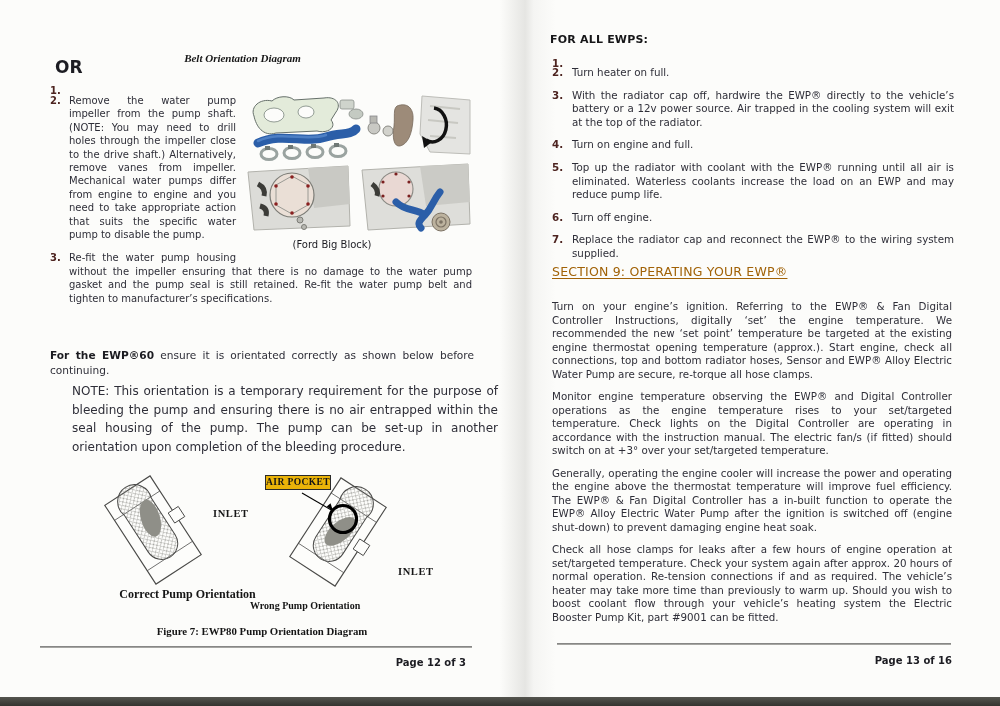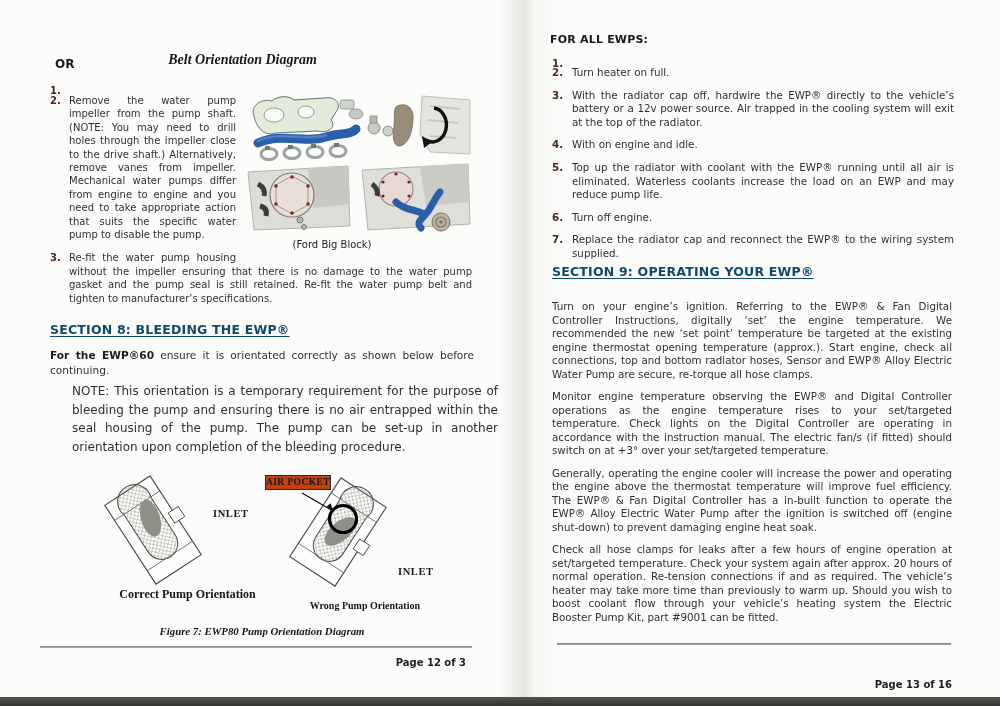--- a/index.html
+++ b/index.html
@@ -1,53 +1,53 @@
 <!DOCTYPE html>
 <html><head>
 <meta charset="utf-8">
 <style>
   html,body{margin:0;padding:0;background:#e9e9e6;}
   .canvas{position:relative;width:1000px;height:706px;background:#fcfcfa;overflow:hidden;
           font-family:"DejaVu Sans",sans-serif;color:#2e2e38;}
   .abs{position:absolute;}
   .jt{text-align:justify;}
   
-  .or-label{left:55px;top:57px;font-size:12px;font-weight:bold;color:#1c1c22;}
+  .or-label{left:55px;top:57px;font-size:17px;font-weight:bold;color:#1c1c22;}
   .belt-title{left:150px;top:52px;width:185px;text-align:center;
               font-family:"Liberation Serif",serif;font-style:italic;font-weight:bold;
-              font-size:14px;color:#161616;}
+              font-size:11px;color:#161616;}
   .steps-l{left:50px;top:84px;width:422px;font-size:10px;line-height:13.4px;}
   .step{position:relative;padding-left:19px;margin-bottom:10px;}
   .step .num{position:absolute;left:0;top:0;font-weight:bold;color:#4d2420;}
   .photo-float{float:right;width:228px;height:168px;margin-left:8px;margin-bottom:2px;}
   .photo-caption{margin-top:3px;text-align:center;padding-right:52px;
                  font-size:10px;font-weight:normal;color:#1c1c22;}
-  .section-head{font-size:12.5px;font-weight:bold;color:#0c4a6e;
+  .section-head{font-size:12.5px;font-weight:normal;color:#a16207;
                 text-decoration:underline;text-underline-offset:2px;letter-spacing:.2px;}
   .sec8{left:50px;top:322px;}
   .ewp80-line{left:50px;top:348px;width:424px;font-size:10.6px;line-height:15px;}
   .ewp80-line b{color:#1b1b20;}
   .note-block{left:50px;top:382px;width:426px;font-size:12px;line-height:18.6px;margin-left:22px;}
   .figure-block{left:50px;top:468px;width:424px;height:156px;}
   .fig-label{font-family:"Liberation Serif",serif;font-weight:bold;color:#151515;}
   .air-pocket{left:215px;top:7px;width:64px;border:1.2px solid #2a2a2a;padding:1px 0 2px;
-              font-size:9.5px;letter-spacing:.4px;background:#c2410c;}
+              text-align:center;font-size:9.5px;letter-spacing:.4px;background:#eab308;}
   .inlet-l{left:163px;top:40px;font-size:10.5px;letter-spacing:.6px;}
   .inlet-r{left:348px;top:98px;font-size:10.5px;letter-spacing:.6px;}
   .cap-correct{left:55px;top:119px;width:165px;text-align:center;font-size:12px;}
-  .cap-wrong{left:200px;top:132px;width:170px;text-align:right;font-size:10px;}
+  .cap-wrong{left:200px;top:132px;width:170px;text-align:left;font-size:10px;}
   .fig7-caption{left:50px;top:625px;width:424px;text-align:center;
-                font-family:"Liberation Serif",serif;font-style:italic;font-weight:bold;
+                font-family:"Liberation Serif",serif;font-weight:bold;
                 font-size:10.8px;color:#151515;}
   .rule{height:2px;background:linear-gradient(#777,#b5b5b0);}
   .rule-l{left:40px;top:646px;width:432px;}
   .rule-r{left:557px;top:643px;width:394px;}
   .pagenum{font-size:10px;font-weight:bold;color:#1c1c22;text-align:right;}
   .pn-l{left:346px;top:657px;width:120px;}
-  .pn-r{left:830px;top:655px;width:122px;margin-top:24px;}
+  .pn-r{left:830px;top:655px;width:122px;}
   
   .forall{left:550px;top:33px;font-size:11px;font-weight:bold;color:#161618;letter-spacing:.2px;}
   .steps-r{left:552px;top:57px;width:402px;font-size:10.3px;line-height:13.6px;}
   .steps-r .step{padding-left:20px;margin-bottom:9px;}
   .sec9{left:552px;top:264px;}
   .paras{left:552px;top:300px;width:400px;font-size:10.3px;line-height:13.5px;}
   .paras p{margin:0 0 9px 0;}
   
   .gutter{left:500px;top:0;width:56px;height:697px;
           background:linear-gradient(90deg,rgba(0,0,0,0) 0%,rgba(110,110,104,0.16) 45%,
@@ -147,21 +147,20 @@
     <div class="step">
       <span class="num">2.</span>
       <span>Remove the water pump impeller from the pump shaft. (NOTE: You may need to drill holes through the impeller close to the drive shaft.) Alternatively, remove vanes from impeller. Mechanical water pumps differ from engine to engine and you need to take appropriate action that suits the specific water pump to disable the pump.</span>
     </div>
     <div class="step">
       <span class="num">3.</span>
       <span>Re-fit the water pump housing without the impeller ensuring that there is no damage to the water pump gasket and the pump seal is still retained. Re-fit the water pump belt and tighten to manufacturer’s specifications.</span>
     </div>
   </div>
 
-  <div class="abs section-head sec8">SECTION 8: BLEEDING THE EWP®</div>
 
   <div class="abs ewp80-line jt">
     <b>For the EWP®60</b><span> ensure it is orientated correctly as shown below before continuing.</span>
   </div>
 
   <div class="abs note-block jt">NOTE: This orientation is a temporary requirement for the purpose of bleeding the pump and ensuring there is no air entrapped within the seal housing of the pump. The pump can be set-up in another orientation upon completion of the bleeding procedure.</div>
 
   <div class="abs figure-block">
     <svg class="abs" style="left:0;top:0" width="424" height="150" viewBox="0 0 424 150">
       <defs>
@@ -211,21 +210,21 @@
     <div class="step">
       <span class="num">2.</span>
       <span>Turn heater on full.</span>
     </div>
     <div class="step">
       <span class="num">3.</span>
       <span>With the radiator cap off, hardwire the EWP® directly to the vehicle’s battery or a 12v power source. Air trapped in the cooling system will exit at the top of the radiator.</span>
     </div>
     <div class="step">
       <span class="num">4.</span>
-      <span>With on engine and idle.</span>
+      <span>Turn on engine and full.</span>
     </div>
     <div class="step">
       <span class="num">5.</span>
       <span>Top up the radiator with coolant with the EWP® running until all air is eliminated. Waterless coolants increase the load on an EWP and may reduce pump life.</span>
     </div>
     <div class="step">
       <span class="num">6.</span>
       <span>Turn off engine.</span>
     </div>
     <div class="step">

